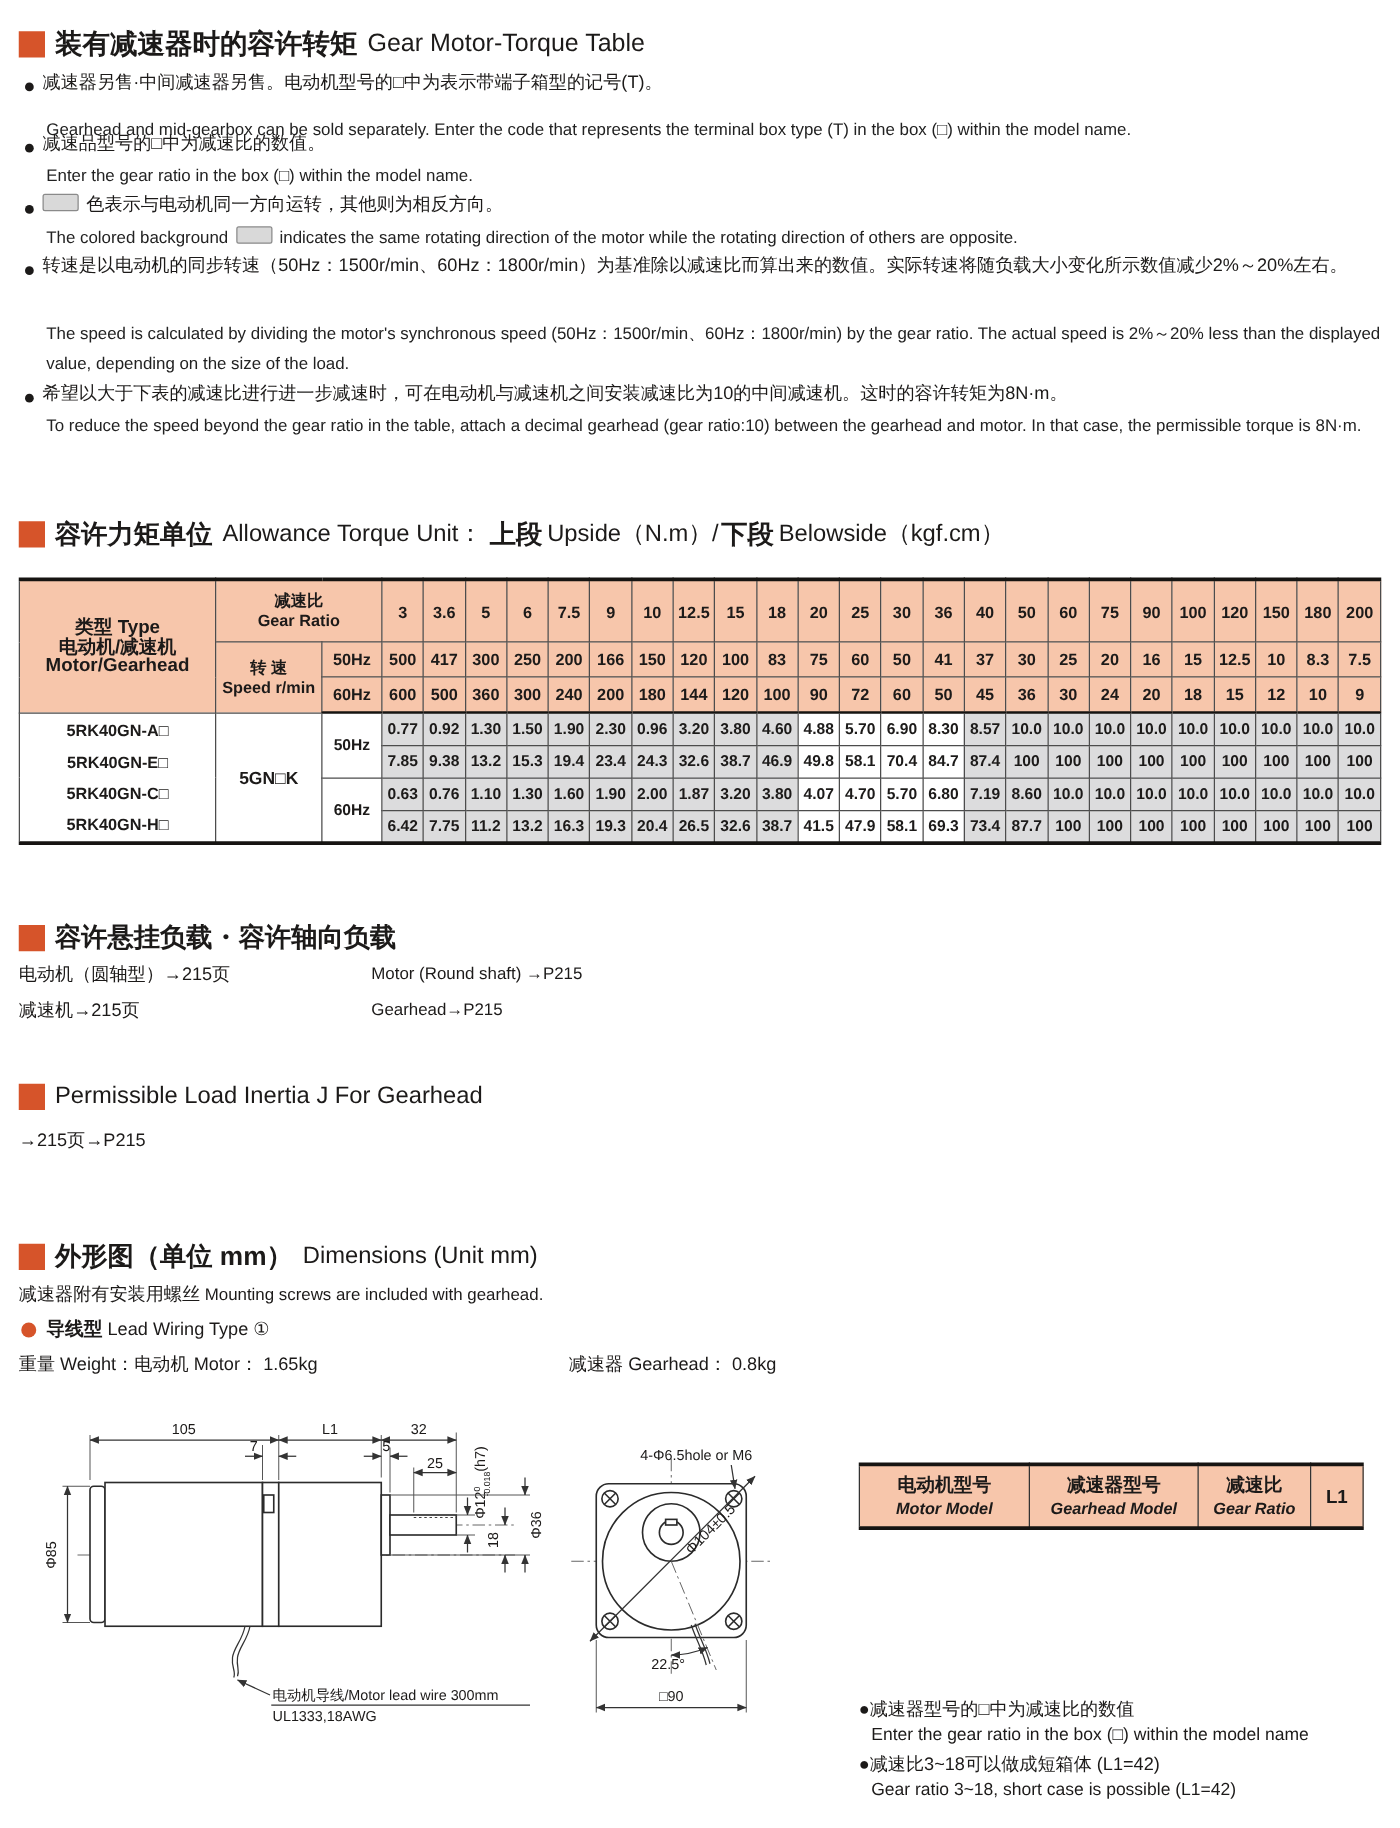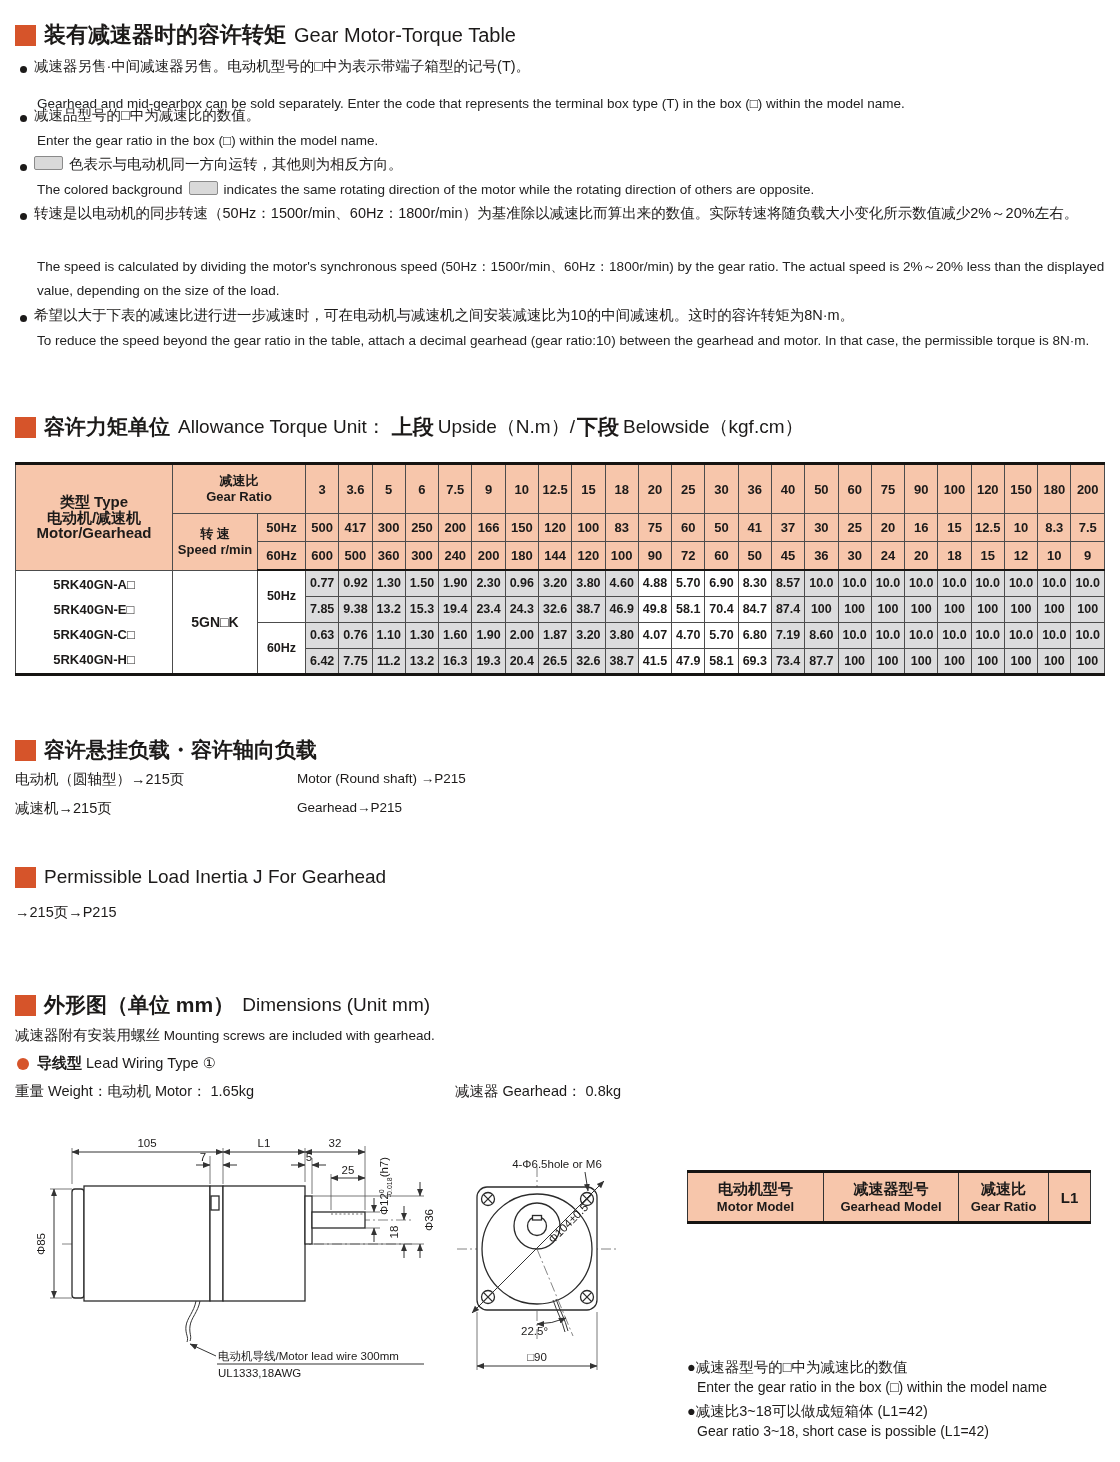--- a/index.html
+++ b/index.html
@@ -36,21 +36,21 @@
   table.torque td.typehdr div{line-height:15.5px;font-size:15px;}
   table.torque td.twol div{line-height:16px;font-size:13px;}
   table.torque td.models div{line-height:25px;font-size:13px;}
   table.torque td.ghm{font-size:14px;}
   
   table.model{position:absolute;left:687px;top:1170px;width:403px;border-collapse:collapse;
     table-layout:fixed;border-top:3px solid #161412;border-bottom:3px solid #161412;}
   table.model td{border:1.2px solid #333;text-align:center;vertical-align:middle;padding:0;}
   table.model tr.mh td{background:#f7c6ab;height:48px;}
   table.model tr.mh .c{font-weight:bold;font-size:15px;line-height:19px;}
-  table.model tr.mh .e{font-weight:bold;font-size:13px;line-height:17px;}
+  table.model tr.mh .e{font-weight:bold;font-size:13px;line-height:17px;font-style:italic;}
   table.model tr.mb td{height:125px;font-weight:bold;font-size:15px;}
   table.model td.mlist{background:#dcdcdd;}
   table.model td.mlist div{line-height:31px;font-size:14.5px;}
   .note-line{position:absolute;left:687px;font-size:14.5px;white-space:nowrap;}
   .note-line.en{left:697px;font-size:14px;}
   
   svg text{fill:#1c1a19;font-size:11.5px;font-family:"Liberation Sans",sans-serif;}
   .out{fill:#fff;stroke:#2b2b2b;stroke-width:1.3;}
   .dim{stroke:#333;stroke-width:1;fill:none;}
   .thin{stroke:#555;stroke-width:0.8;fill:none;}

